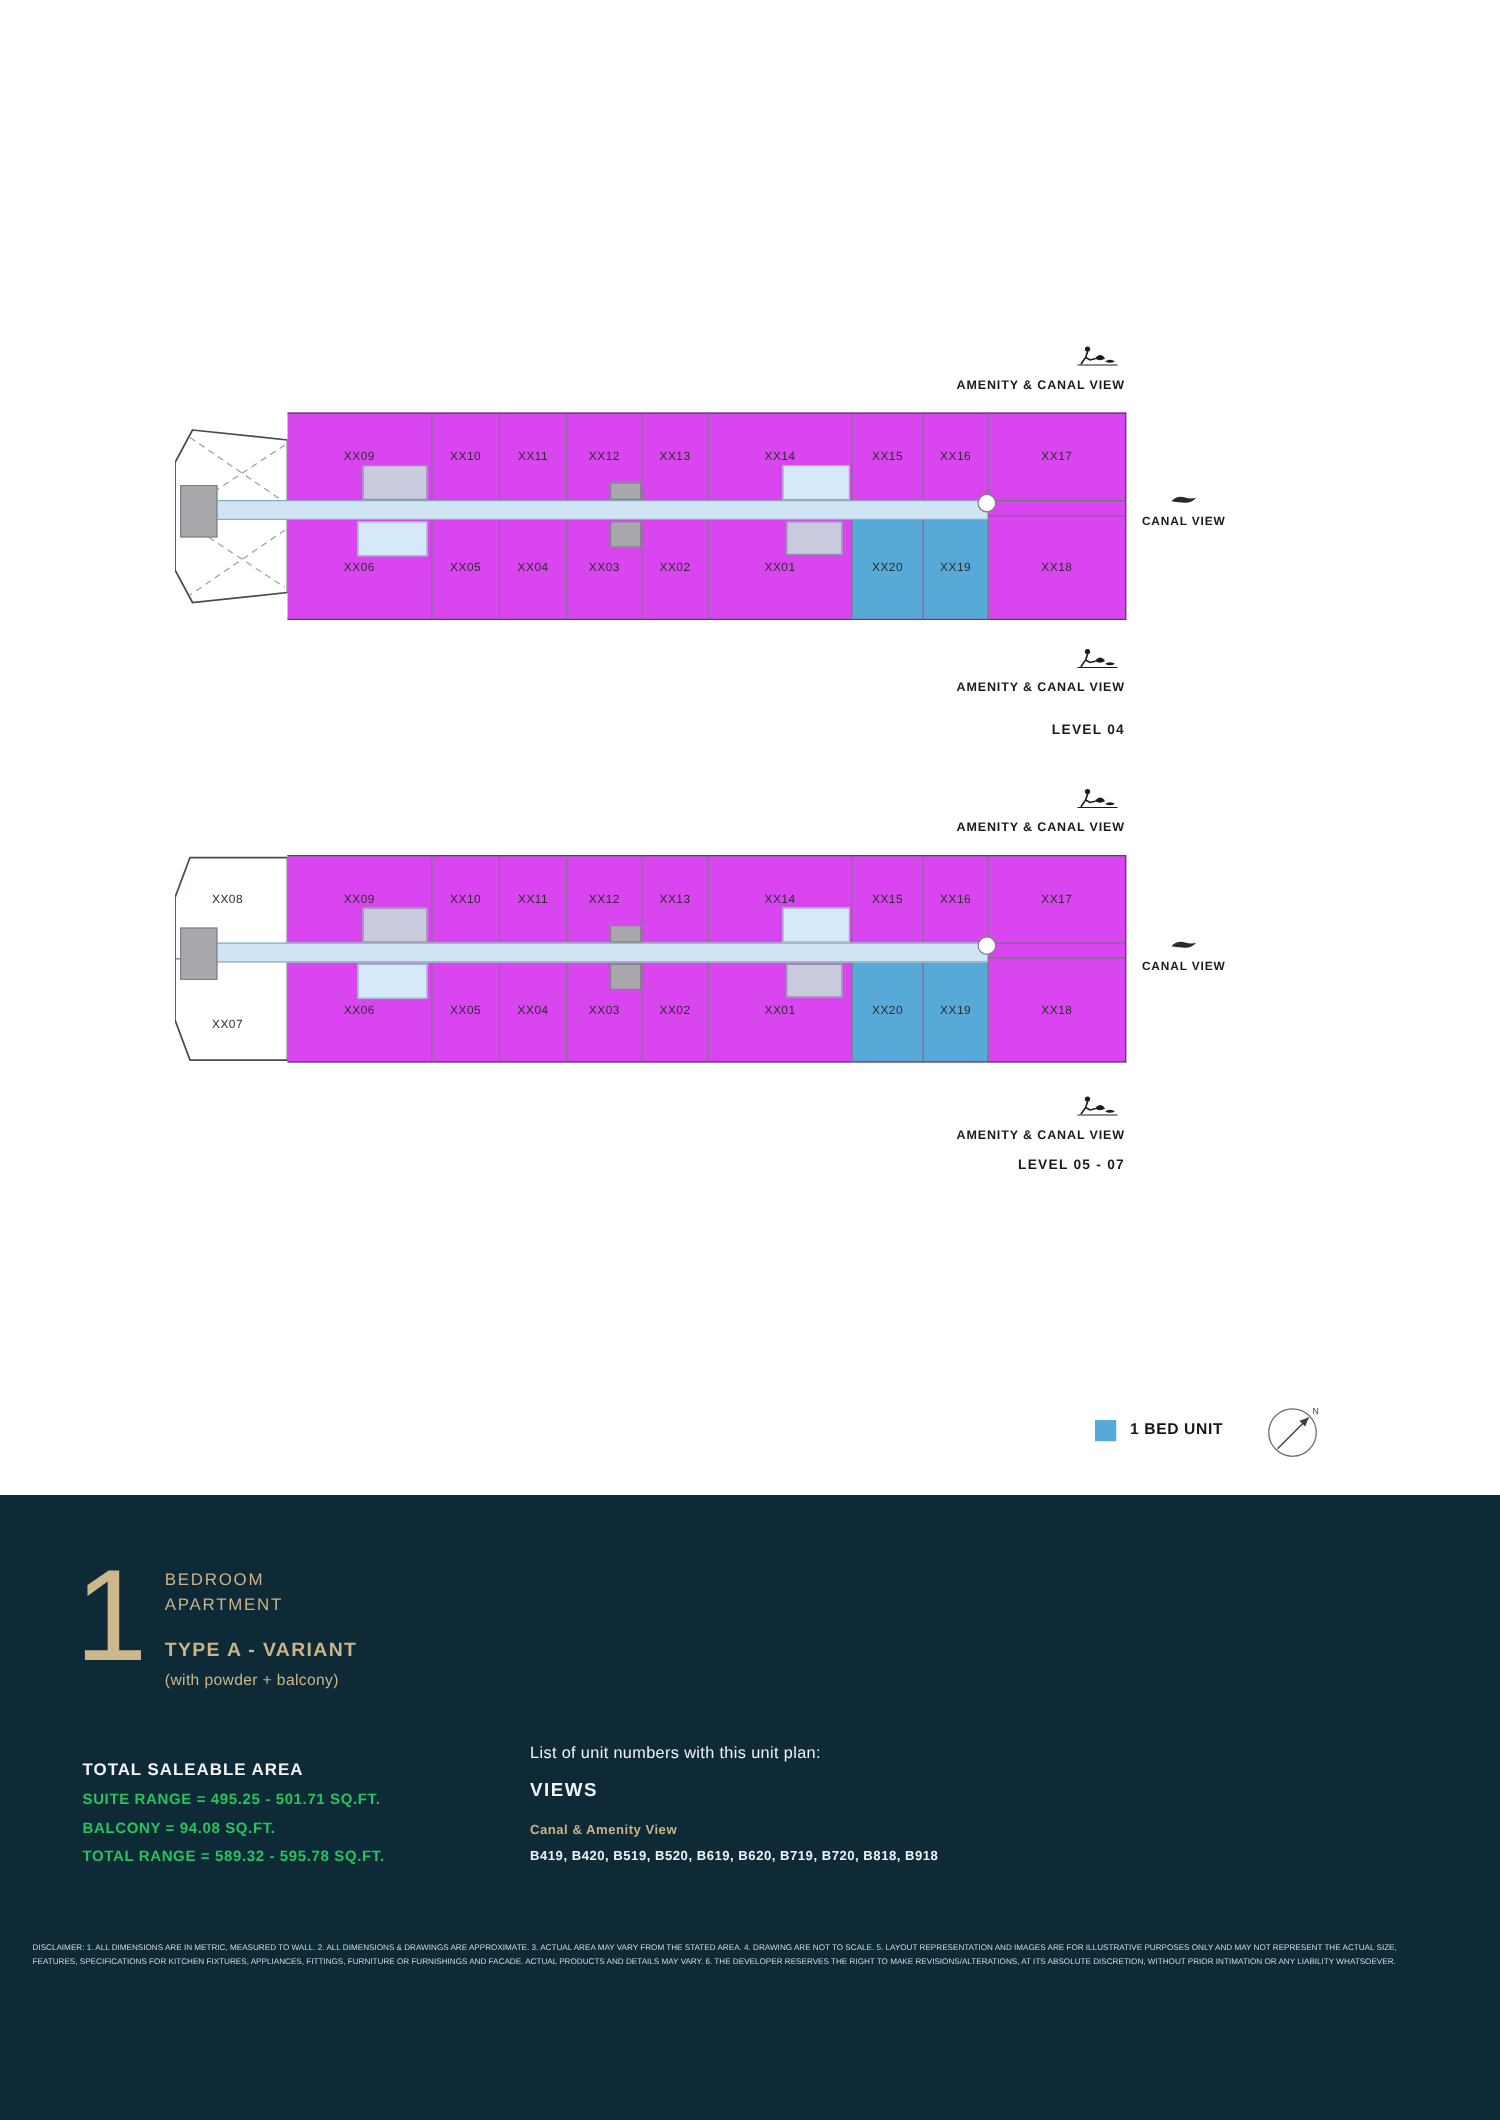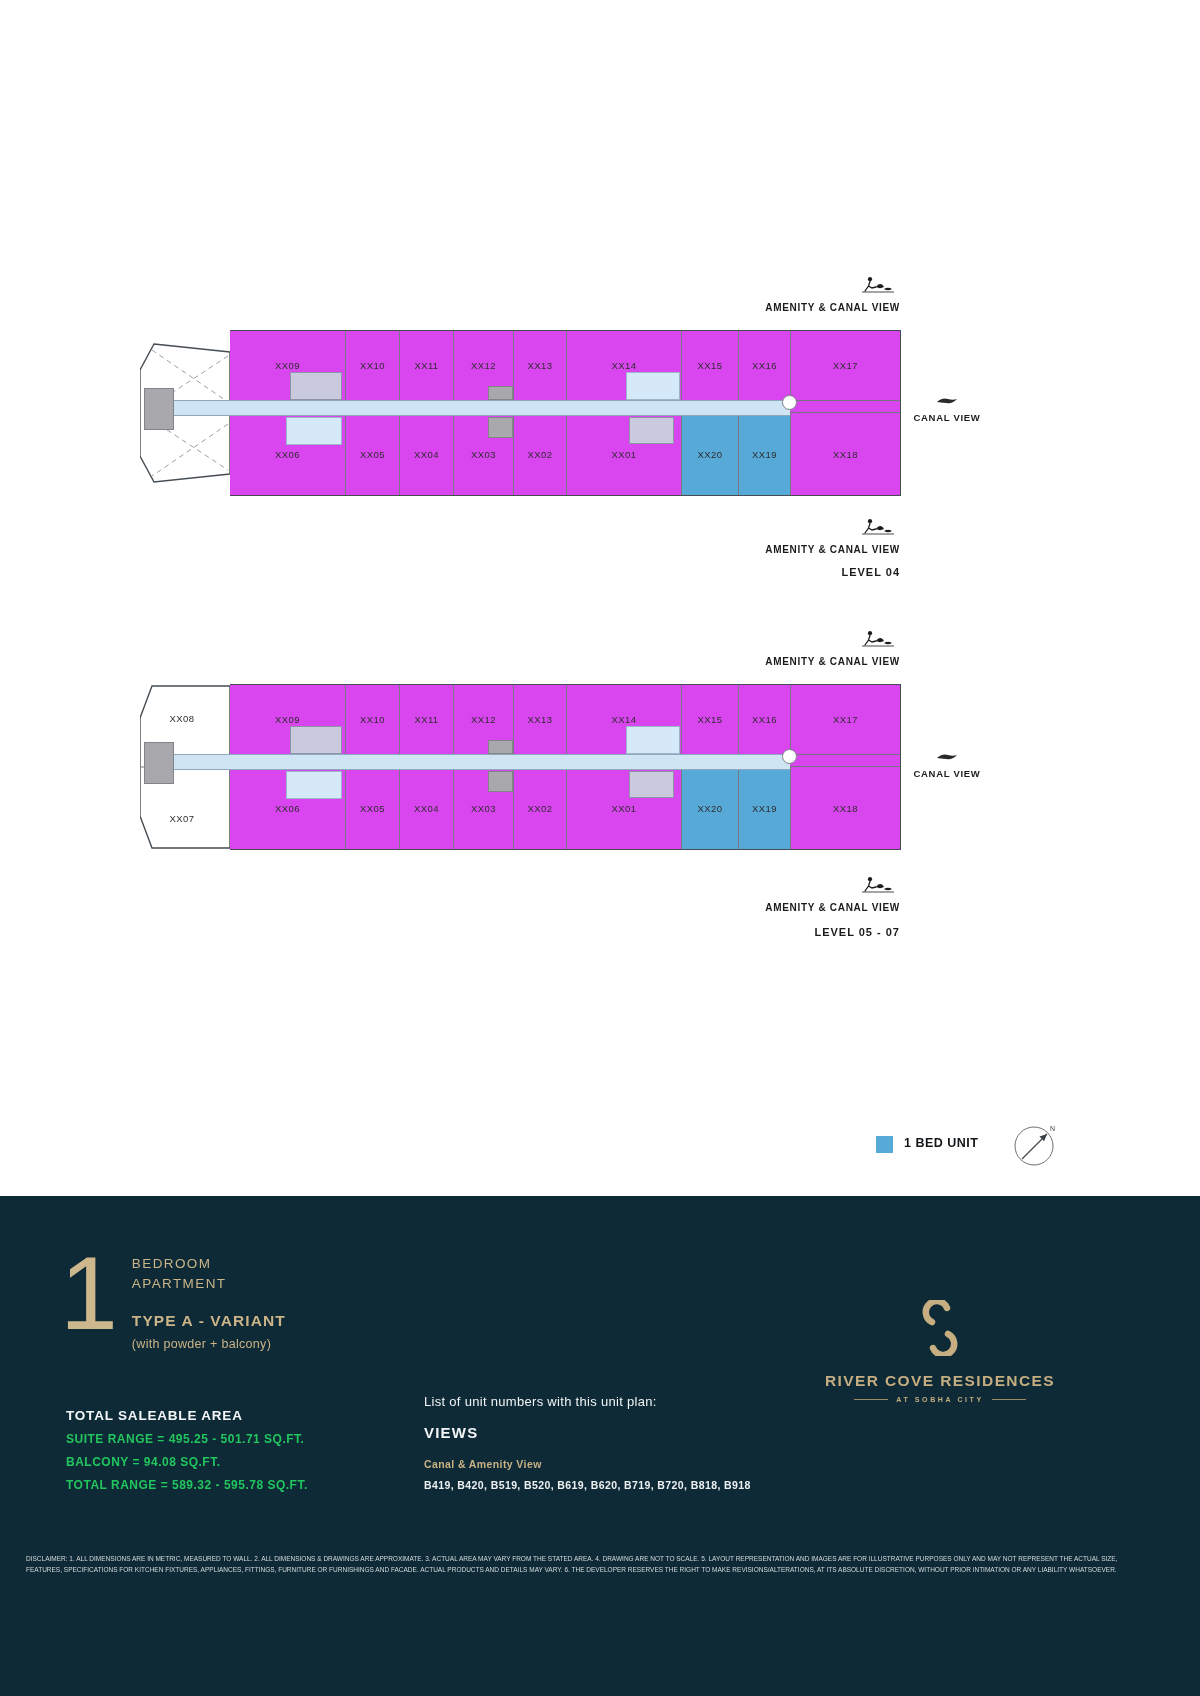--- a/index.html
+++ b/index.html
@@ -183,21 +183,21 @@
     <div class="c-label" style="top:242px;">
       <svg width="44" height="18" viewBox="0 0 44 18">
         <circle cx="14" cy="3.2" r="2.1" fill="#1c1c1c"></circle>
         <path d="M14 5.5 L12.5 10 L9 15 M12.5 10 L16 12 L20 11" stroke="#1c1c1c" stroke-width="1.3" fill="none" stroke-linecap="round"></path>
         <path d="M20 11 c2.5 -4 6 -4 8 0 c-3 1.5 -5 1.5 -8 0 z" fill="#1c1c1c"></path>
         <path d="M28 13 q4 -2.5 8 0 q-4 2.5 -8 0 z" fill="#1c1c1c"></path>
         <path d="M6 16 h32" stroke="#1c1c1c" stroke-width="0.8"></path>
       </svg>
       <div class="view-title">AMENITY &amp; CANAL VIEW</div>
     </div>
-    <div class="c-label" style="top:290px;">
+    <div class="c-label" style="top:302px;">
       <div class="level-title">LEVEL 04</div>
     </div>
   </section>
 
   <section class="plan" style="left:140px;top:630px;height:316px;">
     <div class="c-label" style="top:0;">
       <svg width="44" height="18" viewBox="0 0 44 18">
         <circle cx="14" cy="3.2" r="2.1" fill="#1c1c1c"></circle>
         <path d="M14 5.5 L12.5 10 L9 15 M12.5 10 L16 12 L20 11" stroke="#1c1c1c" stroke-width="1.3" fill="none" stroke-linecap="round"></path>
         <path d="M20 11 c2.5 -4 6 -4 8 0 c-3 1.5 -5 1.5 -8 0 z" fill="#1c1c1c"></path>
@@ -339,29 +339,17 @@
       <div class="area-line">TOTAL RANGE = 589.32 - 595.78 SQ.FT.</div>
     </div>
 
     <div class="views-block">
       <div class="list-title">List of unit numbers with this unit plan:</div>
       <div class="views-title">VIEWS</div>
       <div class="views-sub">Canal &amp; Amenity View</div>
       <div class="units-list">B419, B420, B519, B520, B619, B620, B719, B720, B818, B918</div>
     </div>
 
-    <div class="brand-block">
-      <svg width="46" height="56" viewBox="0 0 46 56">
-        <path d="M30 8 A11 11 0 1 0 15 22" stroke="#c6ae80" stroke-width="6.5" fill="none" stroke-linecap="round"></path>
-        <path d="M16 48 A11 11 0 1 0 31 34" stroke="#c6ae80" stroke-width="6.5" fill="none" stroke-linecap="round"></path>
-      </svg>
-      <div class="brand-name">RIVER COVE RESIDENCES</div>
-      <div class="brand-sub">
-        <span class="rule"></span>
-        <span class="txt">AT SOBHA CITY</span>
-        <span class="rule"></span>
-      </div>
-    </div>
 
     <div class="disclaimer">DISCLAIMER: 1. ALL DIMENSIONS ARE IN METRIC, MEASURED TO WALL. 2. ALL DIMENSIONS &amp; DRAWINGS ARE APPROXIMATE. 3. ACTUAL AREA MAY VARY FROM THE STATED AREA. 4. DRAWING ARE NOT TO SCALE. 5. LAYOUT REPRESENTATION AND IMAGES ARE FOR ILLUSTRATIVE PURPOSES ONLY AND MAY NOT REPRESENT THE ACTUAL SIZE, FEATURES, SPECIFICATIONS FOR KITCHEN FIXTURES, APPLIANCES, FITTINGS, FURNITURE OR FURNISHINGS AND FACADE. ACTUAL PRODUCTS AND DETAILS MAY VARY. 6. THE DEVELOPER RESERVES THE RIGHT TO MAKE REVISIONS/ALTERATIONS, AT ITS ABSOLUTE DISCRETION, WITHOUT PRIOR INTIMATION OR ANY LIABILITY WHATSOEVER.</div>
   </footer>
 
 </div>
 
 </body></html>

